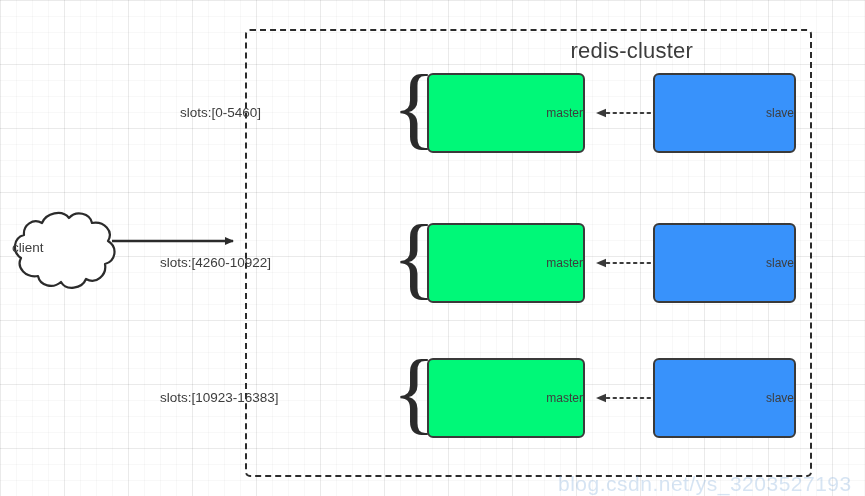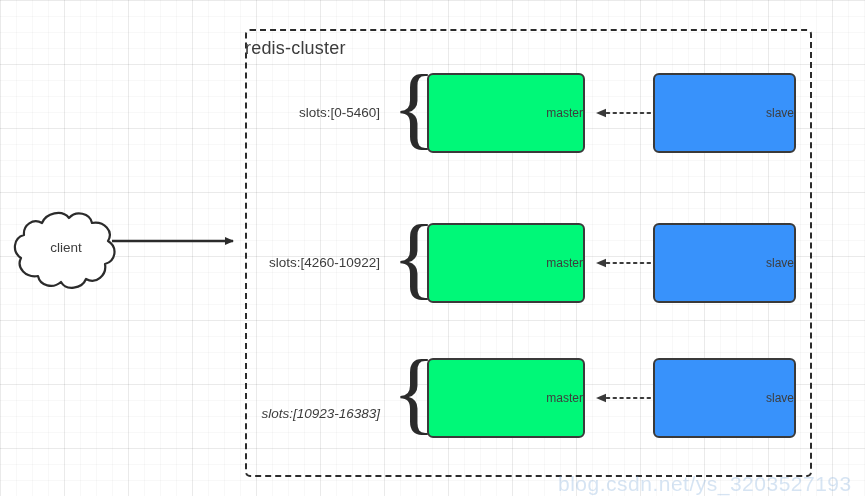--- a/index.html
+++ b/index.html
@@ -34,22 +34,22 @@
     box-sizing: border-box;
     border: 2.5px dashed #2b2b2b;
     border-radius: 5px;
     background: transparent;
   }
   .cluster-title {
     position: absolute;
     left: 245px;
     top: 38px;
     width: 448px;
-    text-align: left;
-    font-size: 18px;
+    text-align: right;
+    font-size: 22px;
     color: #3c3c3c;
     letter-spacing: 0.2px;
     white-space: nowrap;
   }
 
   
   .node {
     position: absolute;
     box-sizing: border-box;
     border: 2px solid #3a3a3a;
@@ -69,25 +69,25 @@
   .s1 { left: 653px; top: 73px;  width: 143px; height: 80px; }
   .s2 { left: 653px; top: 223px; width: 143px; height: 80px; }
   .s3 { left: 653px; top: 358px; width: 143px; height: 80px; }
 
   
   .slot-label {
     position: absolute;
     font-size: 13.5px;
     color: #3d3d3d;
     white-space: nowrap;
-    text-align: right;
+    text-align: left;
   }
   .sl1 { left: 180px; top: 105px;  width: 200px; }
   .sl2 { left: 160px; top: 255px;  width: 220px; }
-  .sl3 { left: 160px; top: 406px;  width: 220px; font-style: italic; }
+  .sl3 { left: 160px; top: 390px;  width: 220px; }
 
   
   .brace {
     position: absolute;
     font-size: 92px;
     line-height: 0.95;
     color: #2b2b2b;
     font-family: "Liberation Serif", serif;
     font-weight: 300;
   }
@@ -101,21 +101,21 @@
     left: 12px;
     top: 207px;
     width: 108px;
     height: 84px;
   }
   .cloud-label {
     position: absolute;
     left: 12px;
     top: 240px;
     width: 108px;
-    text-align: center;
+    text-align: left;
     font-size: 13.5px;
     color: #3d3d3d;
   }
 
   
   .svg-layer {
     position: absolute;
     left: 0; top: 0;
     width: 865px;
     height: 496px;

